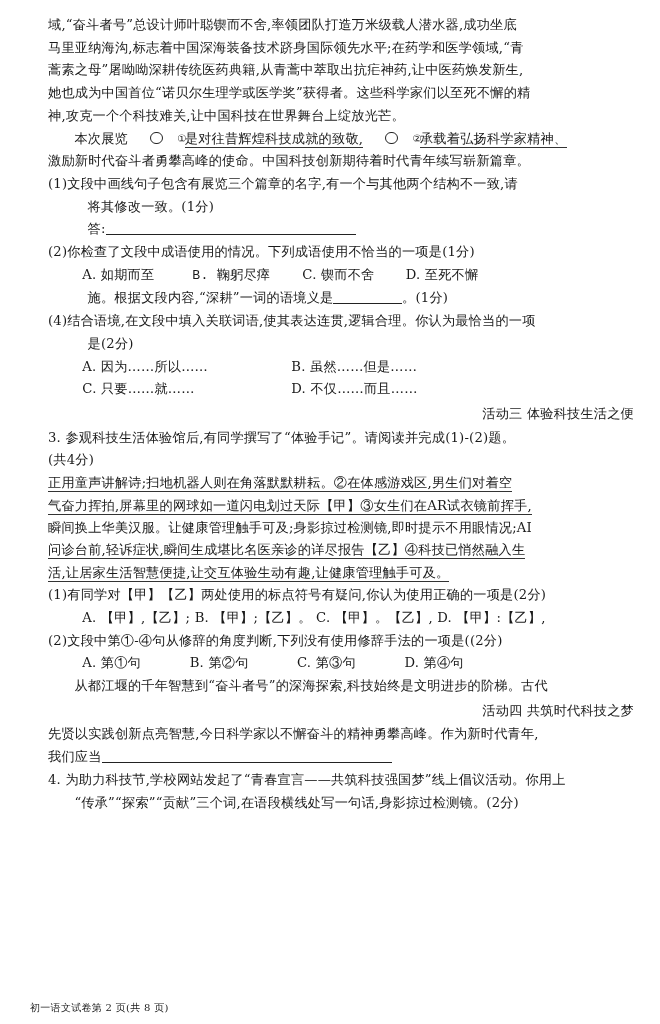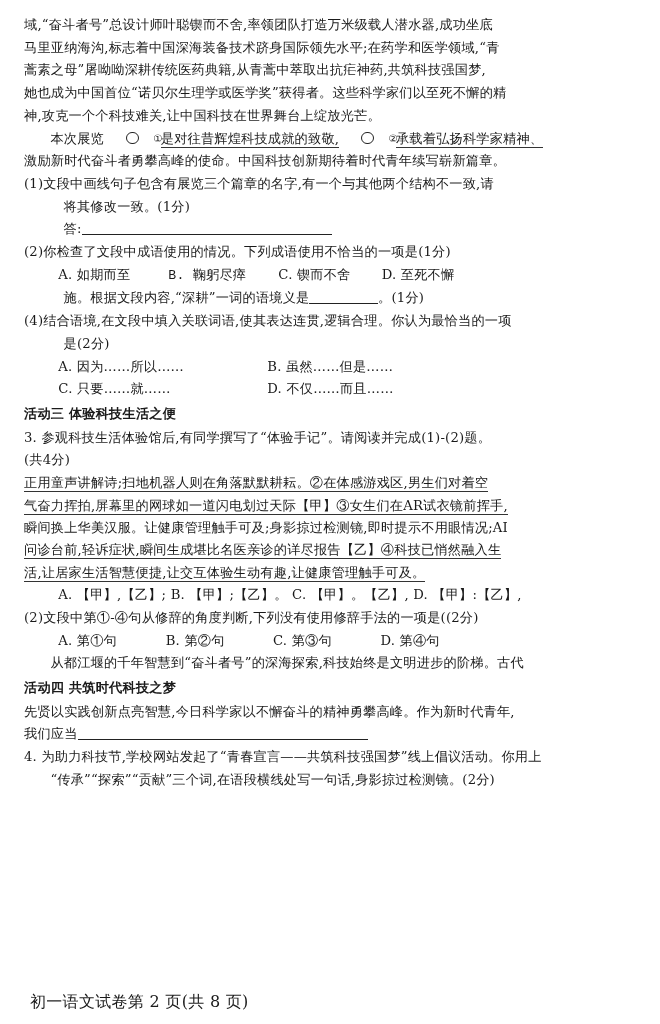--- a/index.html
+++ b/index.html
@@ -12,38 +12,38 @@
     height: 1024px;
     font-family: "DejaVu Serif", "Liberation Serif", serif;
     color: #1a1a1a;
     overflow: hidden;
   }
   .page {
     position: relative;
     width: 660px;
     height: 1024px;
     box-sizing: border-box;
-    padding: 14px 26px 0 24px;
+    padding: 14px 26px 0 48px;
     font-size: 13.2px;
     line-height: 1.72;
   }
   .p {
     margin: 0;
     text-align: justify;
     letter-spacing: 0.2px;
   }
   .indent2 { text-indent: 2em; }
   .indent3 { text-indent: 3em; }
   .hang {
     padding-left: 1.15em;
     text-indent: -1.15em;
   }
   .center {
-    text-align: left;
-    font-weight: bold;
+    text-align: right;
+    font-weight: normal;
     margin: 2px 0 1px 0;
   }
   .uline {
     display: inline-block;
     border-bottom: 1px solid #222;
     min-width: 3.2em;
     height: 1em;
     vertical-align: -2px;
   }
   .uline.long { min-width: 5.2em; }
@@ -67,34 +67,34 @@
   .optC { display: inline-block; min-width: 7.5em; }
   .optD { display: inline-block; }
   .seg-u {
     border-bottom: 1px solid #333;
     padding-bottom: 1px;
   }
   .footer {
     position: absolute;
     left: 30px;
     bottom: 8px;
-    font-size: 16px;
+    font-size: 10px;
     letter-spacing: 0.3px;
   }
   .sp { display: inline-block; width: 1em; }
   .tight { line-height: 1.70; }
 </style>
 </head>
 <body>
 
 <div class="page">
 
   <p class="p">域,“奋斗者号”总设计师叶聪锲而不舍,率领团队打造万米级载人潜水器,成功坐底</p>
   <p class="p">马里亚纳海沟,标志着中国深海装备技术跻身国际领先水平;在药学和医学领域,“青</p>
-  <p class="p">蒿素之母”屠呦呦深耕传统医药典籍,从青蒿中萃取出抗疟神药,共筑科技强国梦,</p>
+  <p class="p">蒿素之母”屠呦呦深耕传统医药典籍,从青蒿中萃取出抗疟神药,让中医药焕发新生,</p>
   <p class="p">她也成为中国首位“诺贝尔生理学或医学奖”获得者。这些科学家们以至死不懈的精</p>
   <p class="p">神,攻克一个个科技难关,让中国科技在世界舞台上绽放光芒。</p>
 
   <p class="p indent2">
     <span>本次展览</span>
     <span class="sp"></span>
     <span class="circ">①</span>
     <span class="sp"></span>
     <span class="seg-u">是对往昔辉煌科技成就的致敬,</span>
     <span class="sp"></span>
@@ -172,20 +172,21 @@
     <span class="seg-u">气奋力挥拍,屏幕里的网球如一道闪电划过天际【甲】③女生们在AR试衣镜前挥手,</span>
   </p>
   <p class="p tight">瞬间换上华美汉服。让健康管理触手可及;身影掠过检测镜,即时提示不用眼情况;AI</p>
   <p class="p tight">
     <span class="seg-u">问诊台前,轻诉症状,瞬间生成堪比名医亲诊的详尽报告【乙】④科技已悄然融入生</span>
   </p>
   <p class="p tight">
     <span class="seg-u">活,让居家生活智慧便捷,让交互体验生动有趣,让健康管理触手可及。</span>
   </p>
 
+  <p class="p">(1)有同学对【甲】【乙】两处使用的标点符号有疑问,你认为使用正确的一项是(2分)</p>
   <p class="p opt-row">
     <span style="display:inline-block;min-width:6.4em">
       <span>A.</span>
       <span>【甲】,【乙】;</span>
     </span>
     <span style="display:inline-block;min-width:6.4em">
       <span>B.</span>
       <span>【甲】;【乙】。</span>
     </span>
     <span style="display:inline-block;min-width:6.6em">

